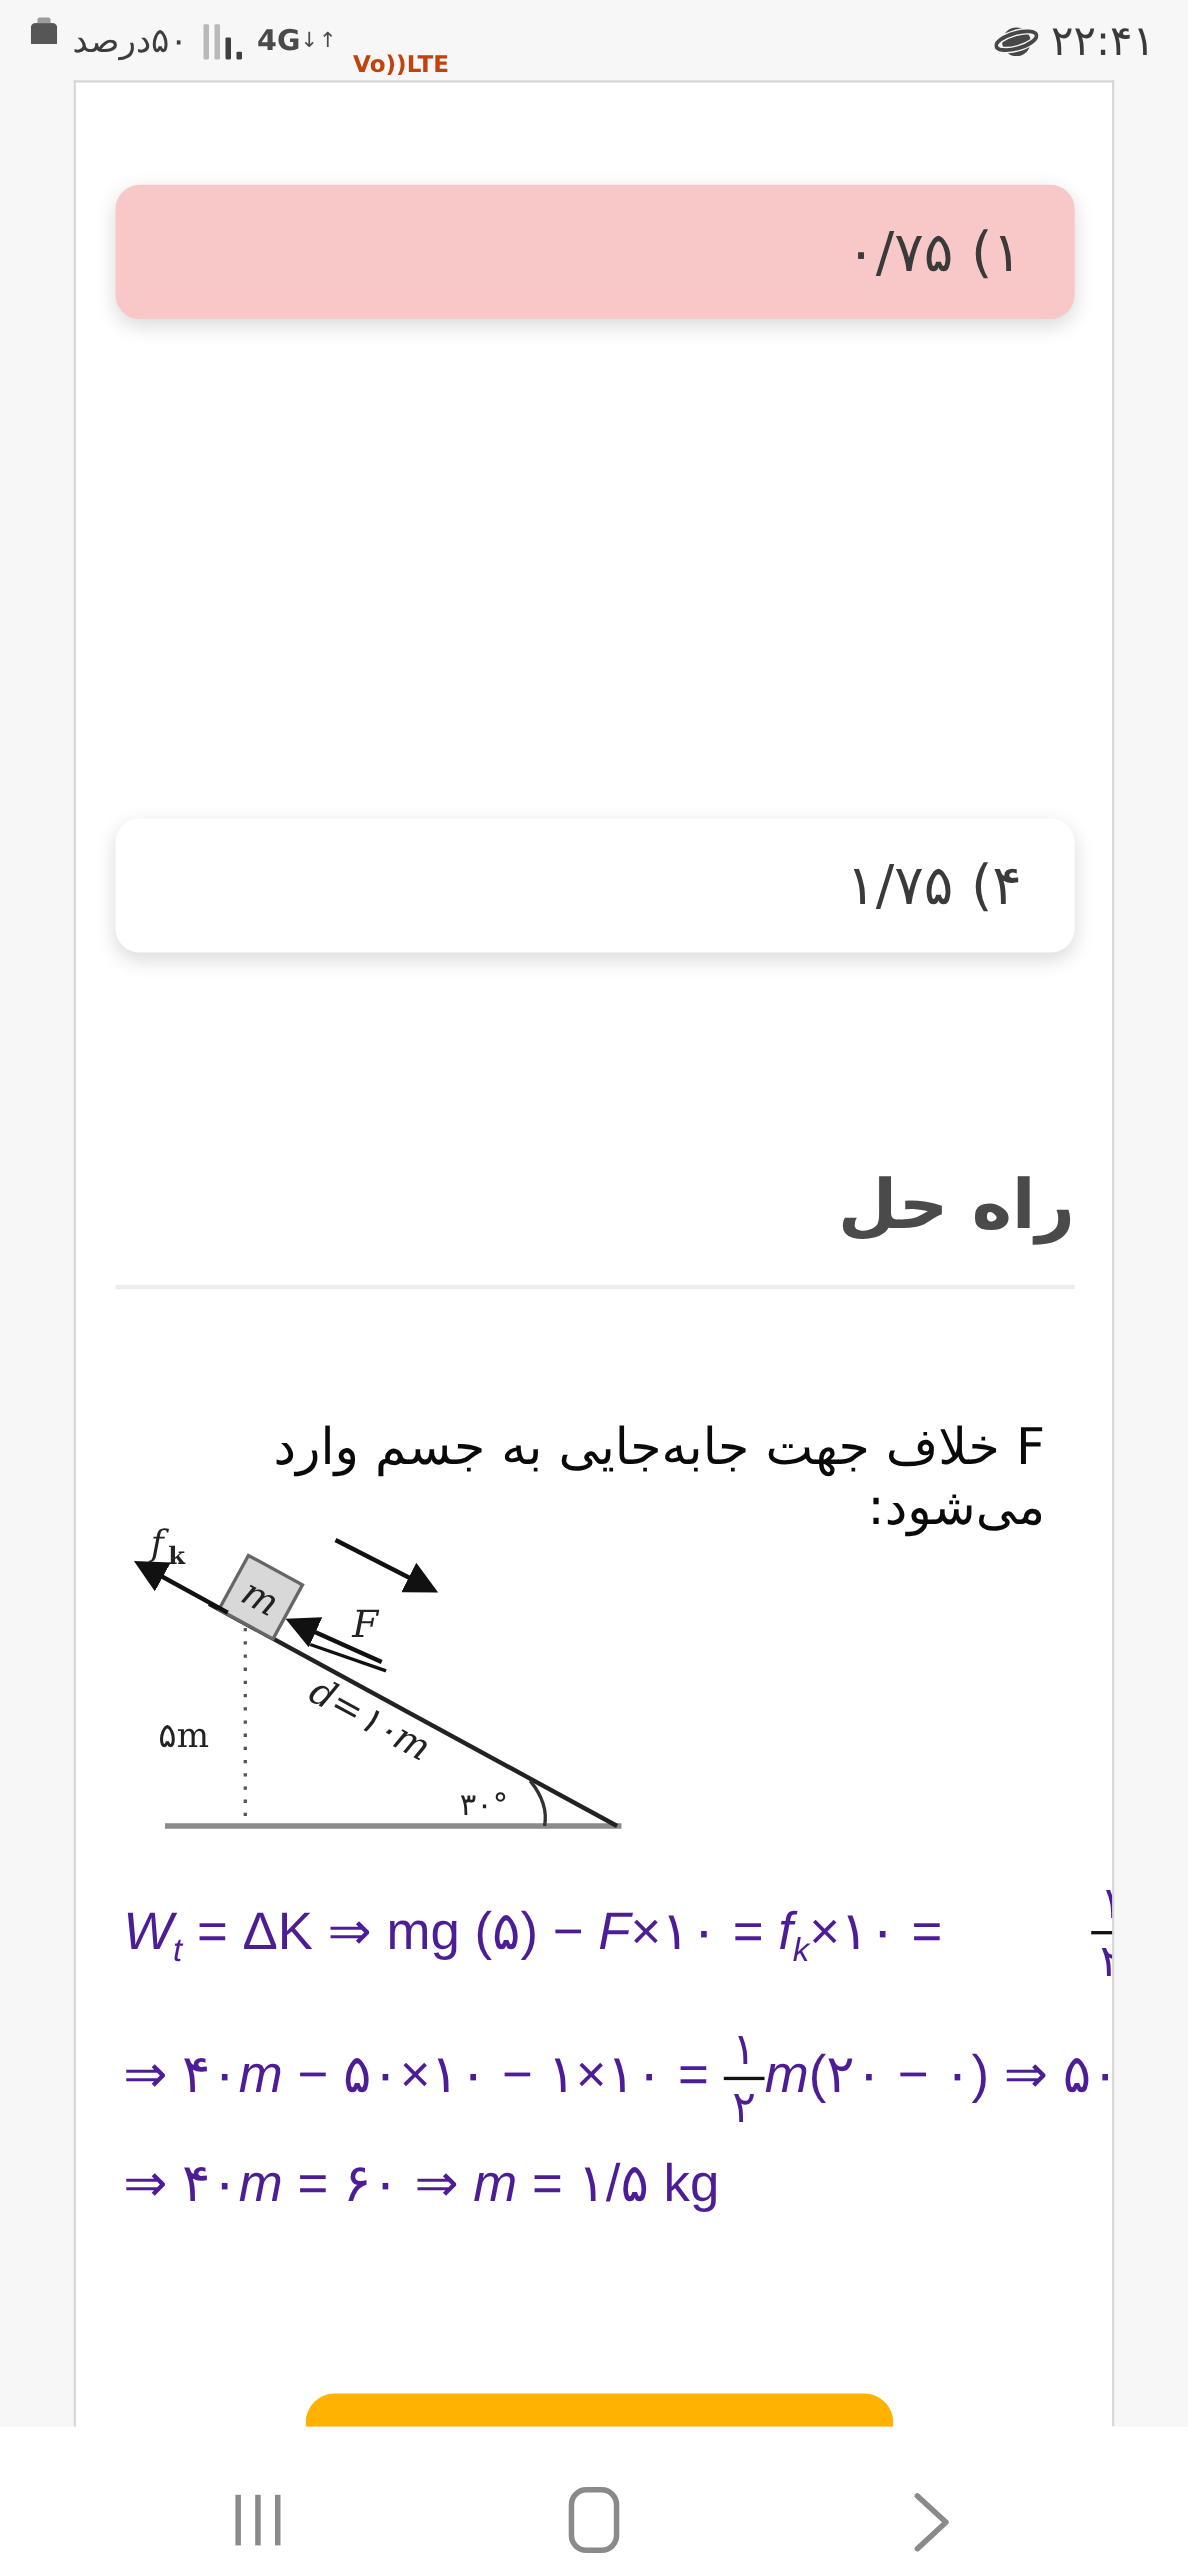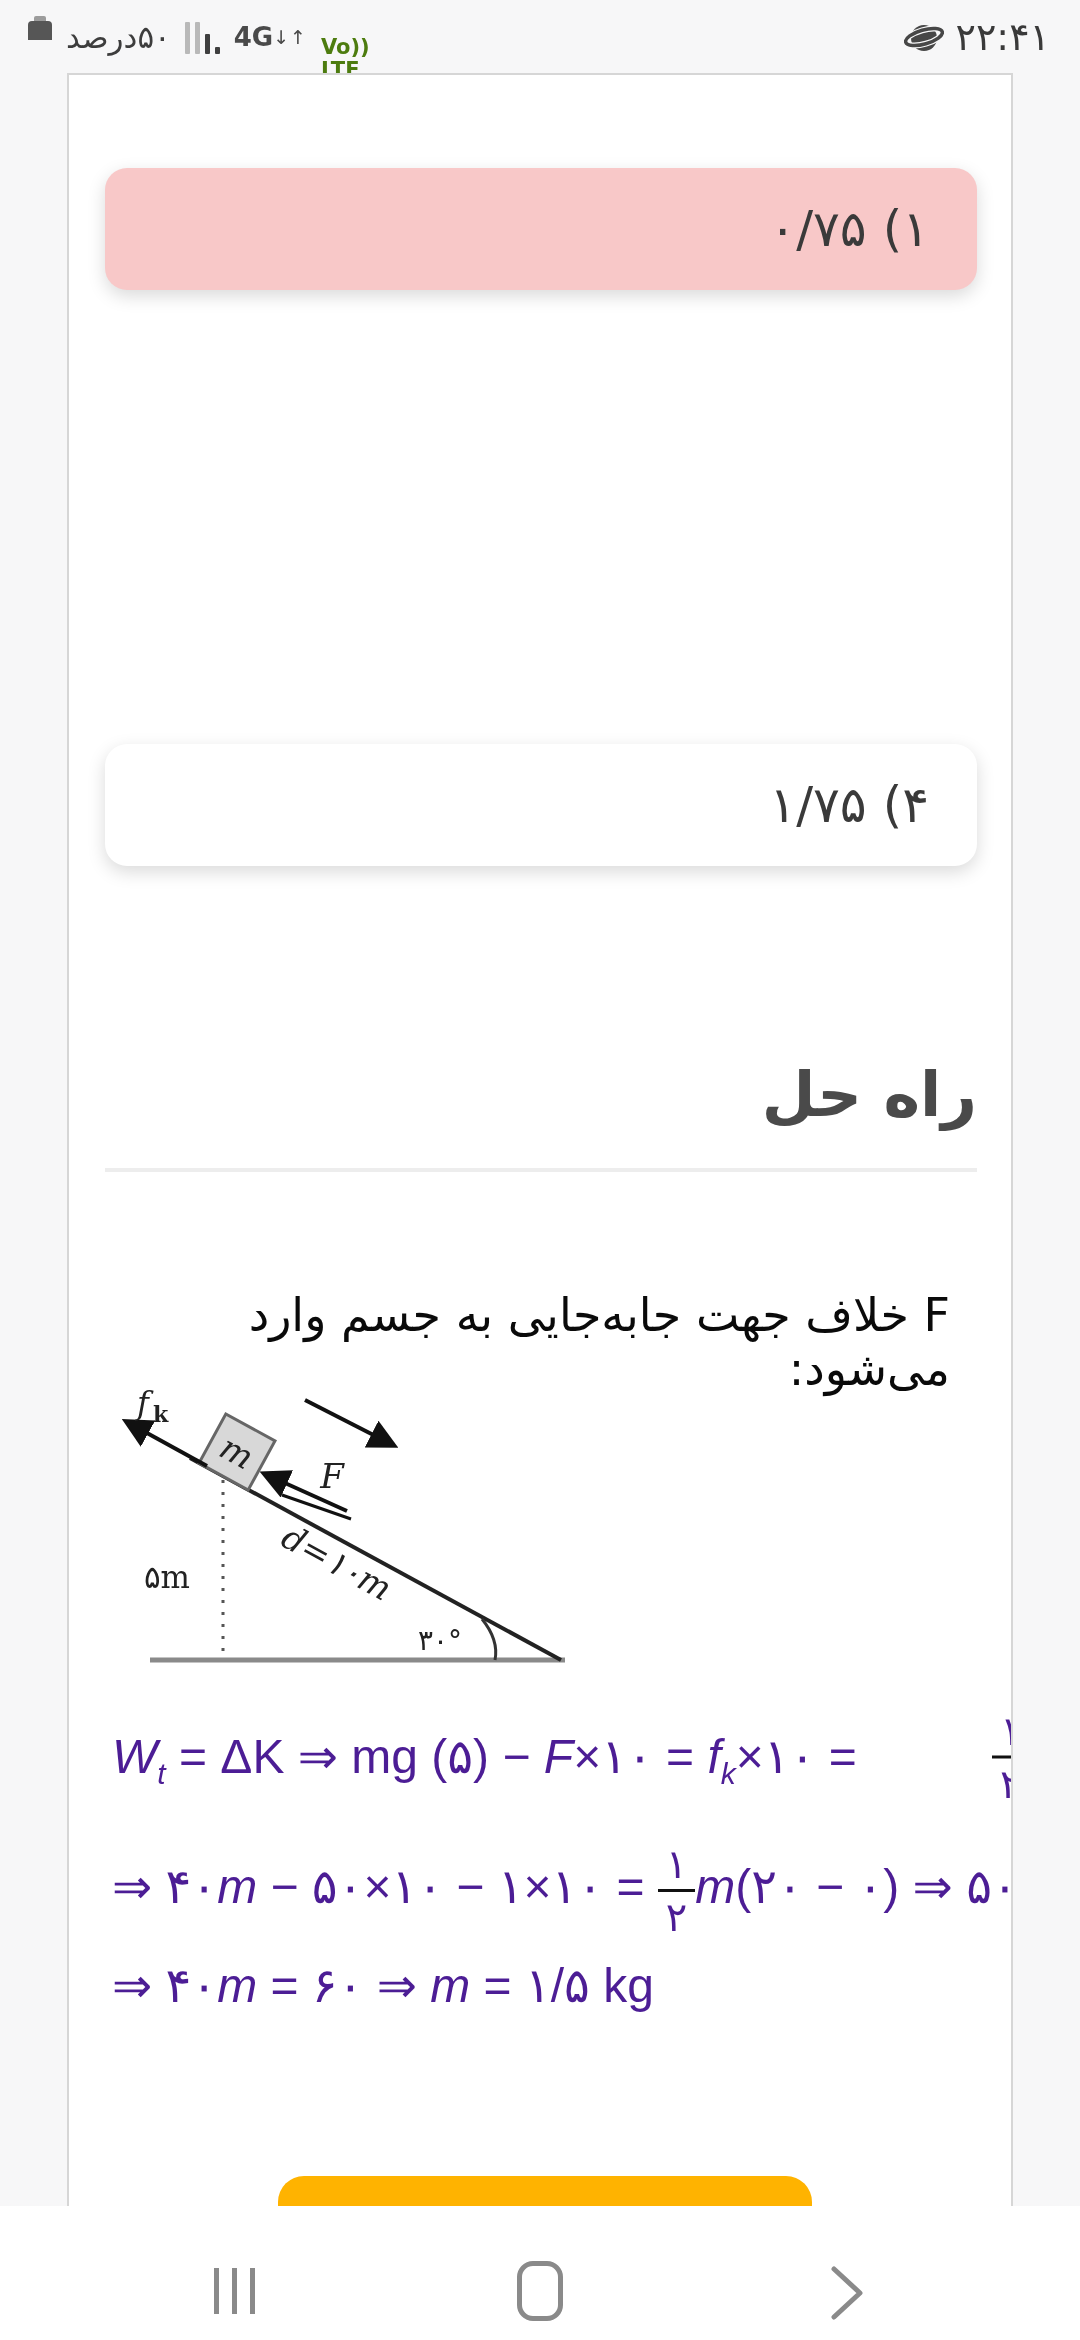--- a/index.html
+++ b/index.html
@@ -20,21 +20,21 @@
   .sb-text { font-size:31px; color:#3d3d3d; }
   .signal { display:flex; align-items:flex-end; gap:5px; height:34px; }
   .signal i { display:block; width:5px; border-radius:1px; }
   .signal .s1 { height:32px; background:#b9b9b9; }
   .signal .s2 { height:32px; background:#b9b9b9; }
   .signal .s3 { height:20px; background:#3f3f3f; }
   .signal .s4 { height:7px;  background:#3f3f3f; }
   .net4g { display:flex; flex-direction:row; align-items:center; line-height:1; color:#4a4a4a; }
   .net4g .g { font-size:26px; font-weight:bold; }
   .net4g .arrows { font-size:19px; letter-spacing:1px; margin-top:1px; color:#4a4a4a; }
-  .volte { display:flex; flex-direction:column; line-height:1.05; color:#4d7c0f;margin-top:44px; }
+  .volte { display:flex; flex-direction:row; line-height:1.05; color:#c2410c;margin-top:44px; }
   .volte span { font-size:21px; font-weight:bold; }
   .time { font-size:38px; color:#3a3a3a; }
   .planet-icon { width:40px; height:40px; }
   
   .card {
     position:absolute; left:67px; top:73px; width:946px; height:2133px;
     background:#ffffff; border-left:2px solid #d6d6d6; border-right:2px solid #d6d6d6; border-top:2px solid #d6d6d6;
   }
   .option {
     position:absolute; left:105px; width:872px; height:122px;

